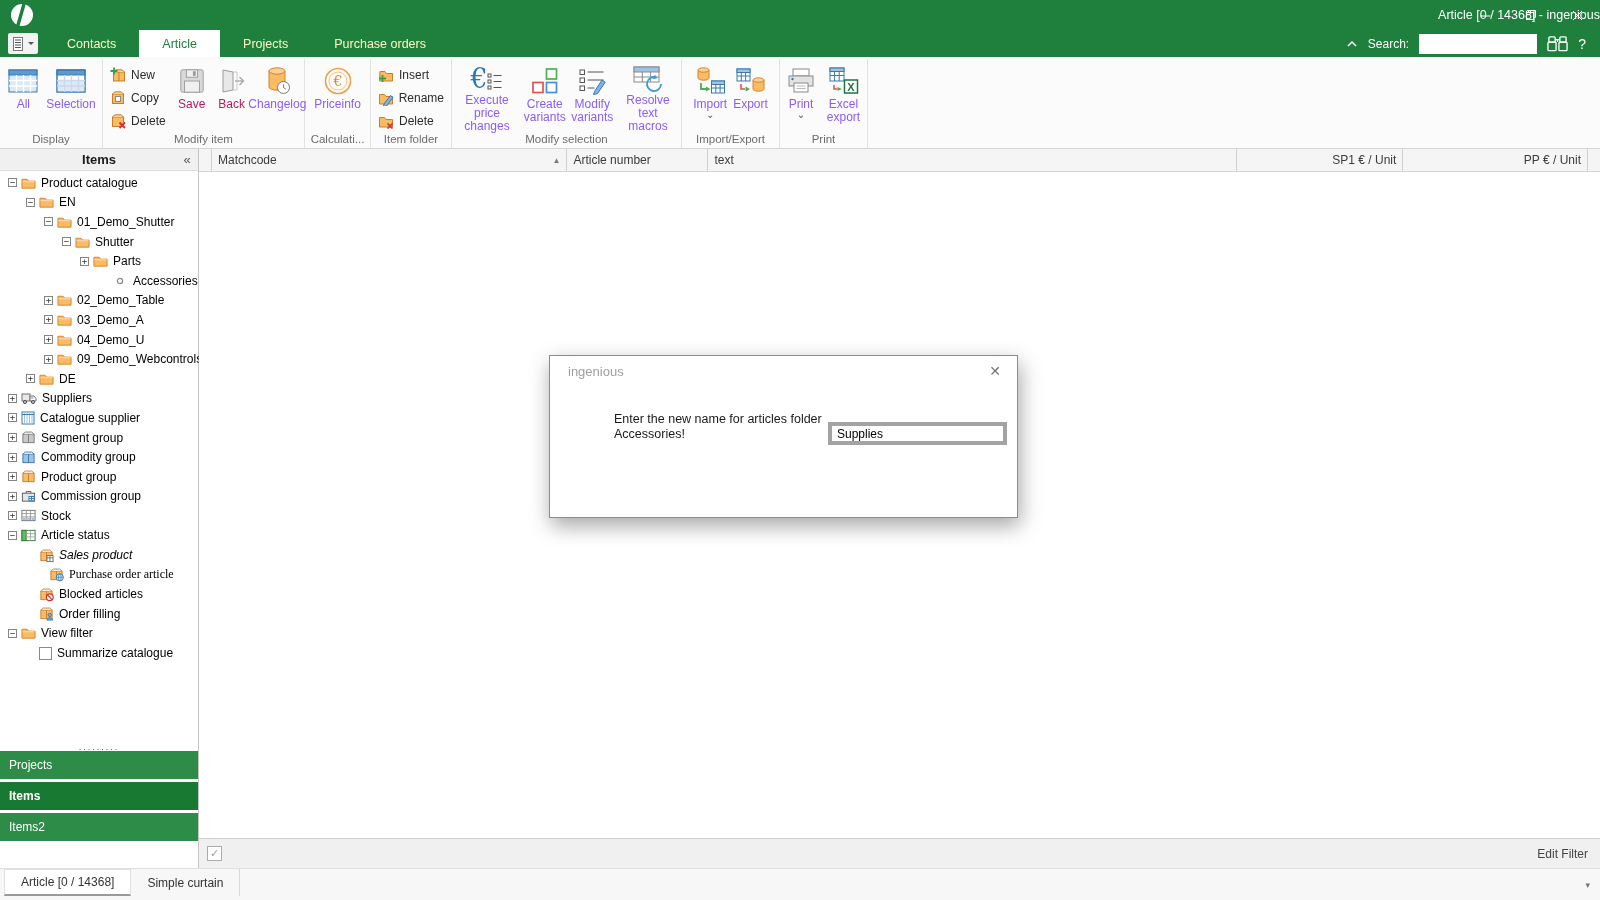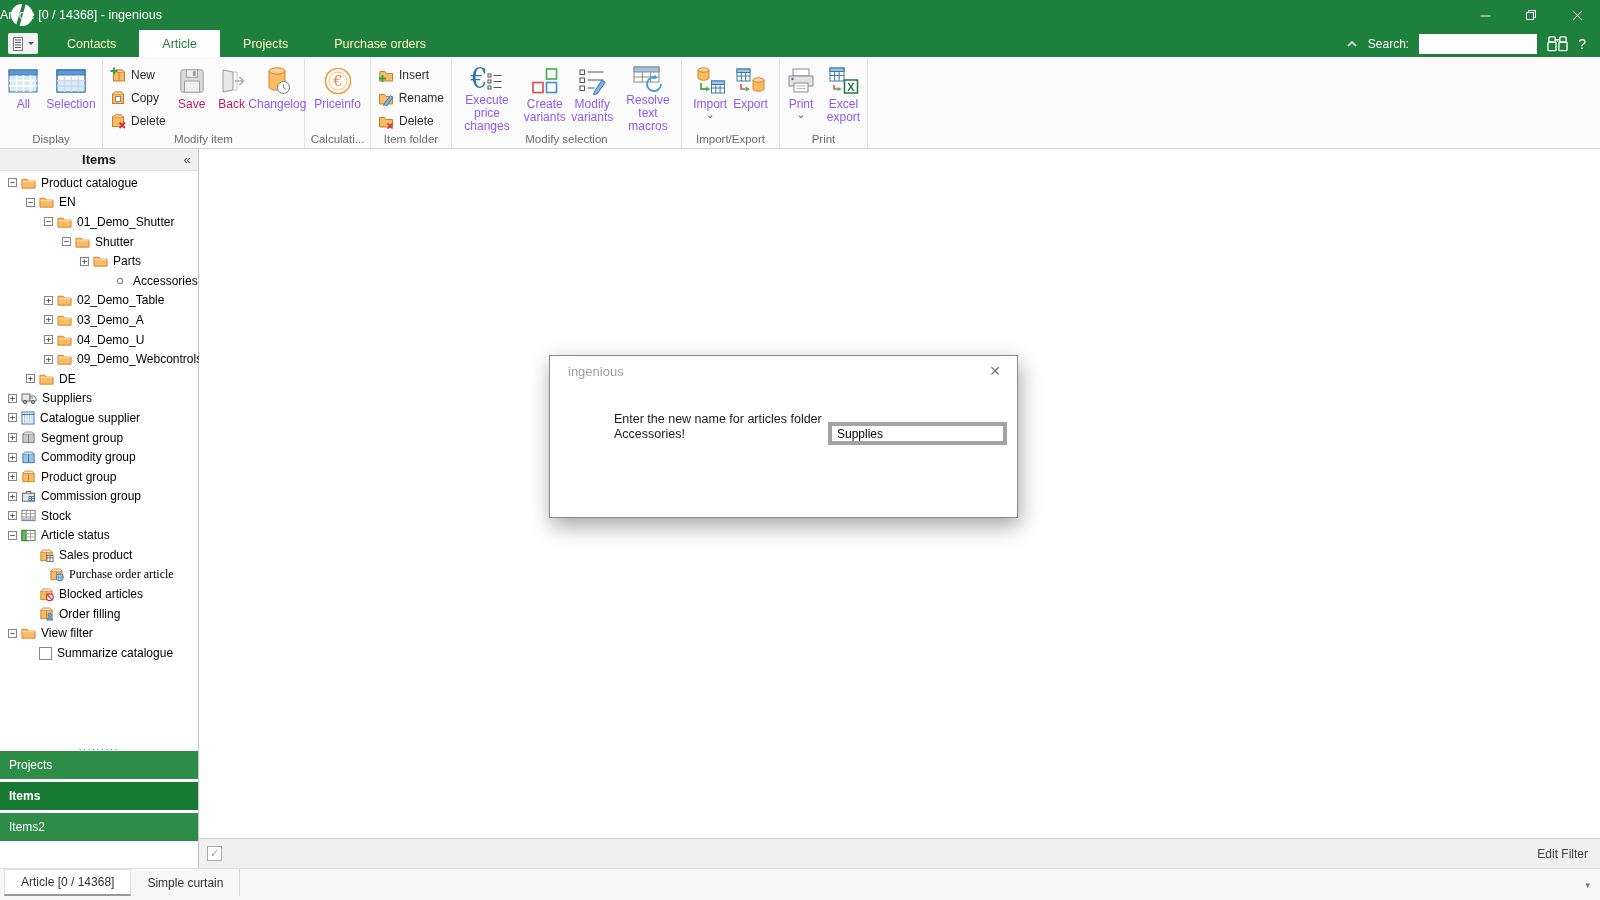--- a/index.html
+++ b/index.html
@@ -3,21 +3,21 @@
 <meta charset="utf-8">
 <style>
   * { margin:0; padding:0; box-sizing:border-box; }
   html,body { width:1600px; height:900px; }
   body { font-family:"Liberation Sans","DejaVu Sans",sans-serif; font-size:12px; color:#222; background:#fff; }
   .app { position:relative; width:1600px; height:900px; overflow:hidden; background:#fff; }
 
   
   .titlebar { position:absolute; left:0; top:0; right:0; height:30px; background:#1f7f3c; display:flex; align-items:center; }
   .logo { margin-left:10px; width:24px; height:24px; }
-  .title-text { position:absolute; left:0; right:0; text-align:left; color:#fff; font-size:12.5px; pointer-events:none; }
+  .title-text { position:absolute; left:0; right:0; text-align:right; color:#fff; font-size:12.5px; pointer-events:none; }
   .win-btns { margin-left:auto; display:flex; height:30px; }
   .win-btn { width:46px; height:30px; display:flex; align-items:center; justify-content:center; color:#fff; font-size:12px; }
 
   
   .menubar { position:absolute; left:0; top:30px; right:0; height:27px; background:#1f7f3c; display:flex; align-items:stretch; }
   .appmenu-btn { margin:3px 6px 3px 8px; width:30px; background:#f3f3f3; border-radius:2px; display:flex; align-items:center; justify-content:center; gap:2px; }
   .menu-tab { padding:0 23px; display:flex; align-items:center; color:#fef9c3; font-size:12.5px; }
   .menu-tab.active { background:#fff; color:#1f7f3c; }
   .menubar-right { margin-left:auto; display:flex; align-items:center; gap:10px; padding-right:14px; color:#fff; }
   .search-input { width:118px; height:20px; border:1px solid #ffffff; background:#fff; padding:0 4px; font-size:12px; font-family:inherit; }
@@ -607,21 +607,21 @@
           <span class="exp">−</span>
           <span class="t-ic">
             <svg width="15" height="13" viewBox="0 0 16 13">
               <rect x="1" y="1" width="14" height="11" fill="#fff" stroke="#2e7d32"></rect>
               <rect x="1" y="1" width="4.5" height="11" fill="#66bb6a" stroke="#2e7d32"></rect>
               <path d="M5.5 4.5 h9.5 M5.5 8 h9.5 M10 1 v11" stroke="#a5a5a5"></path>
             </svg>
           </span>
           <span class="t-lbl">Article status</span>
         </div>
-        <div class="tree-row" style="padding-left: 26px;">
+        <div class="tree-row" style="padding-left: 26px; font-style: italic;">
           <span class="exp-spacer"></span>
           <span class="t-ic">
             <svg width="15" height="15" viewBox="0 0 16 16">
               <rect x="2" y="4.5" width="12" height="9" fill="#f9bb63" stroke="#c77f2e"></rect>
               <path d="M2 4.5 L4.5 2.2 h7 L14 4.5" fill="#ffffff" fill-opacity="0.35" stroke="#c77f2e"></path>
               <path d="M8 4.5 v9" stroke="#c77f2e"></path>
               <rect x="8.5" y="8" width="6.5" height="6.5" fill="#fff" stroke="#707070"></rect>
               <path d="M8.5 10.5 h6.5 M11.7 8 v6.5" stroke="#707070"></path>
             </svg>
           </span>
@@ -688,20 +688,40 @@
       </div>
     <div class="drag-dots">.........</div>
     <div class="panel-bars">
         <div class="panel-bar">Projects</div>
         <div class="panel-bar active">Items</div>
         <div class="panel-bar">Items2</div>
       </div>
   </div>
 
   <div class="grid">
+    <div class="grid-header">
+        <div class="gh-cell" style="width: 8px;"></div>
+        <div class="gh-cell" style="width: 358px;">
+          <span>Matchcode</span>
+          <span class="sort">▲</span>
+        </div>
+        <div class="gh-cell" style="width: 142px;">
+          <span>Article number</span>
+        </div>
+        <div class="gh-cell" style="width: 533px;">
+          <span>text</span>
+        </div>
+        <div class="gh-cell gh-right" style="width: 167px;">
+          <span>SP1 € / Unit</span>
+        </div>
+        <div class="gh-cell gh-right" style="width: 186px;">
+          <span>PP € / Unit</span>
+        </div>
+        <div class="gh-cell" style="flex: 1 1 0%; border-right: none;"></div>
+      </div>
     <div style="height:630px;background:#fff;"></div>
     <div class="filter-row">
       <span class="cb">✓</span>
       <span class="edit-filter">Edit Filter</span>
     </div>
   </div>
 
   <div class="bottom-tabs">
 
   <div class="b-tab active">Article [0 / 14368]</div>

